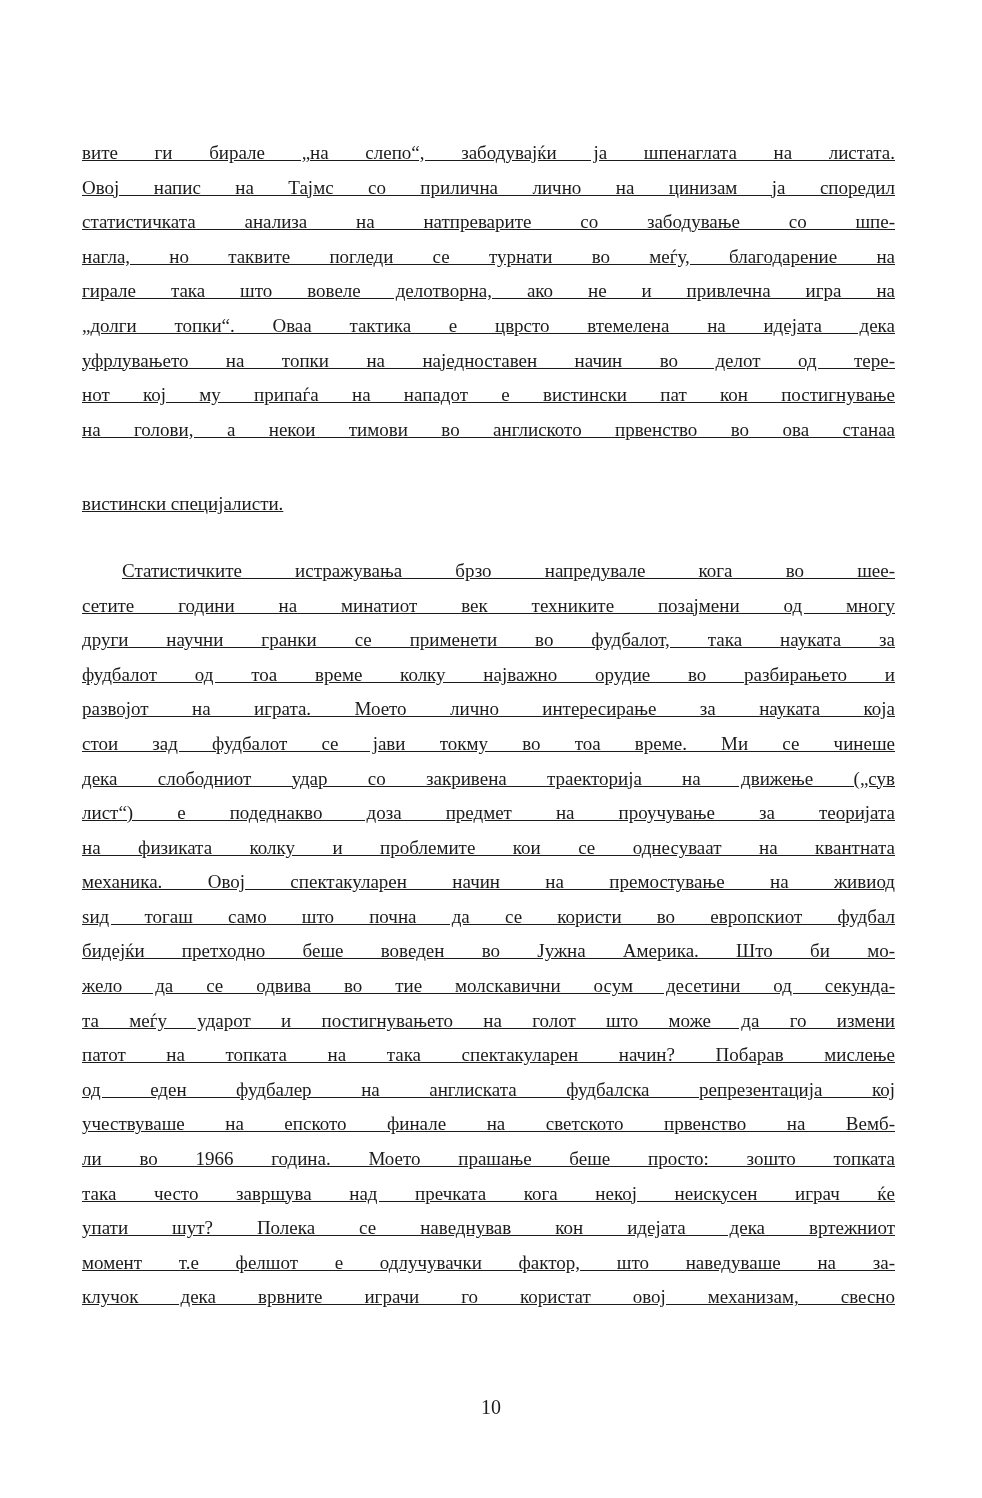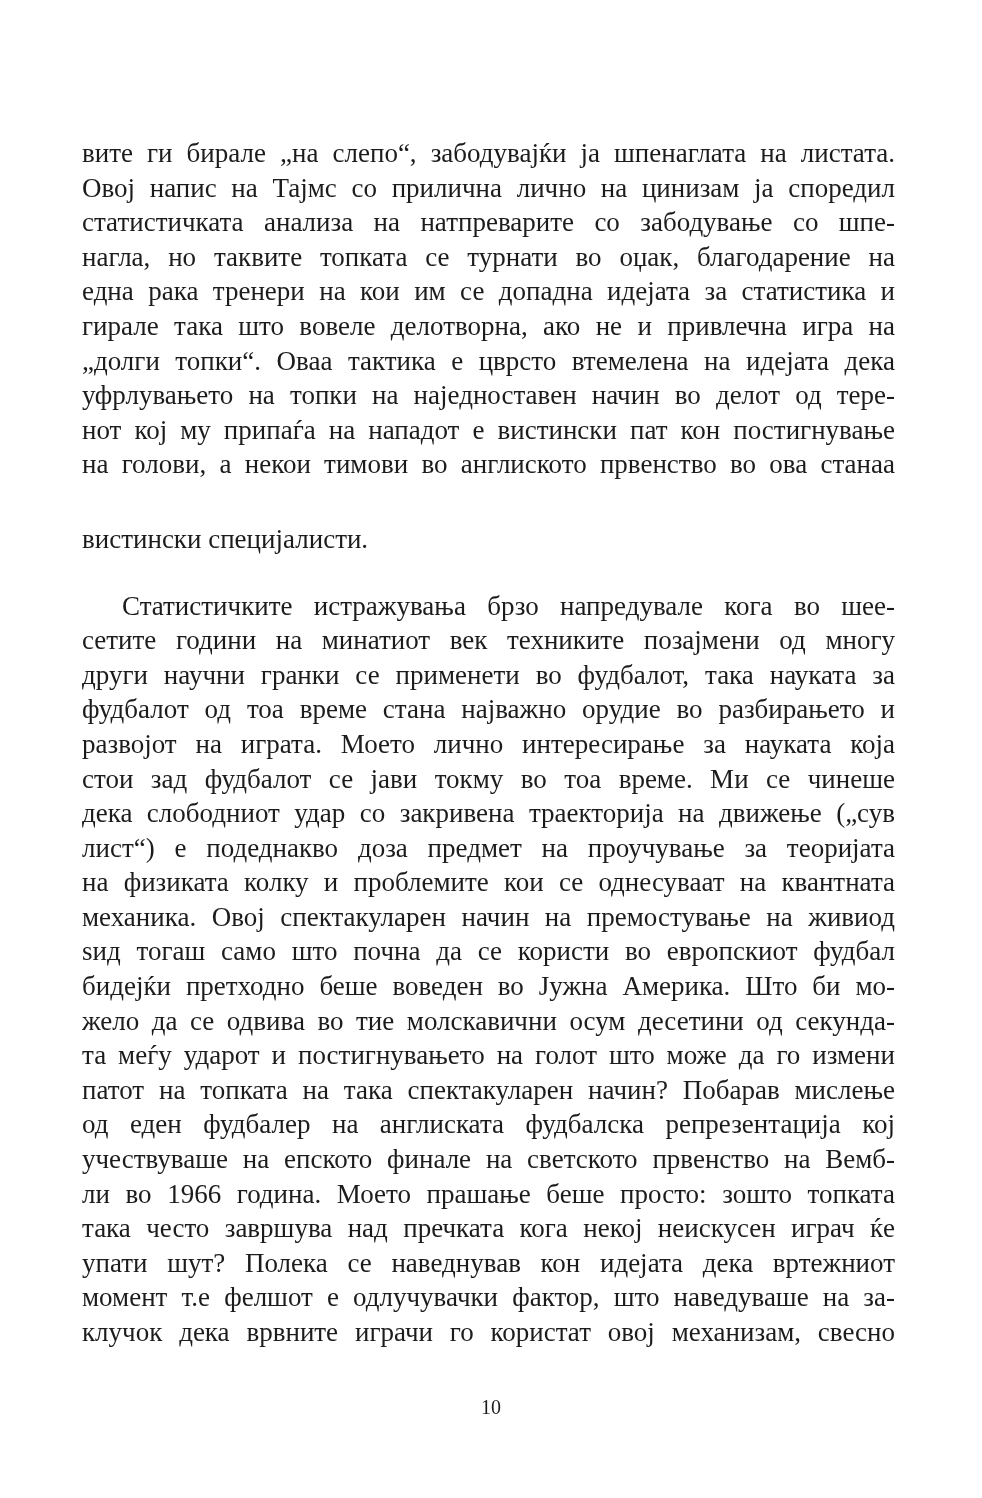--- a/index.html
+++ b/index.html
@@ -14,22 +14,23 @@
     background: #ffffff;
     overflow: hidden;
     font-family: "Liberation Serif", "DejaVu Serif", serif;
     color: #1c1c1c;
   }
   .text-block {
     position: absolute;
     left: 82px;
     top: 136px;
     width: 813px;
-    font-size: 27px;
+    font-size: 19px;
     line-height: 34.6px;
+    text-decoration: underline;
   }
   .para {
     margin: 0;
     padding: 0;
   }
   .line {
     text-align: justify;
     text-align-last: justify;
     height: 34.6px;
     overflow: hidden;
@@ -54,34 +55,33 @@
 </style>
 </head>
 <body>
 
 <div class="page">
   <div class="text-block" id="paragraphs">
       <div class="para">
         <div class="line">вите ги бирале „на слепо“, забодувајќи ја шпенаглата на листата.</div>
         <div class="line">Овој напис на Тајмс со прилична лично на цинизам ја споредил</div>
         <div class="line">статистичката анализа на натпреварите со забодување со шпе-</div>
-        <div class="line">нагла, но таквите топката се турнати во оџак, благодарение на</div>
-        <div class="line">една рака тренери на кои им се допадна идејата за статистика и</div>
+        <div class="line">нагла, но таквите погледи се турнати во меѓу, благодарение на</div>
         <div class="line">гирале така што вовеле делотворна, ако не и привлечна игра на</div>
         <div class="line">„долги топки“. Оваа тактика е цврсто втемелена на идејата дека</div>
         <div class="line">уфрлувањето на топки на наједноставен начин во делот од тере-</div>
         <div class="line">нот кој му припаѓа на нападот е вистински пат кон постигнување</div>
         <div class="line">на голови, а некои тимови во англиското првенство во ова станаа</div>
         <div class="line para-end">вистински специјалисти.</div>
       </div>
       <div class="para">
         <div class="line indent">Статистичките истражувања брзо напредувале кога во шее-</div>
         <div class="line">сетите години на минатиот век техниките позајмени од многу</div>
         <div class="line">други научни гранки се применети во фудбалот, така науката за</div>
-        <div class="line">фудбалот од тоа време стана најважно орудие во разбирањето и</div>
+        <div class="line">фудбалот од тоа време колку најважно орудие во разбирањето и</div>
         <div class="line">развојот на играта. Моето лично интересирање за науката која</div>
         <div class="line">стои зад фудбалот се јави токму во тоа време. Ми се чинеше</div>
         <div class="line">дека слободниот удар со закривена траекторија на движење („сув</div>
         <div class="line">лист“) е подеднакво доза предмет на проучување за теоријата</div>
         <div class="line">на физиката колку и проблемите кои се однесуваат на квантната</div>
         <div class="line">механика. Овој спектакуларен начин на премостување на живиод</div>
         <div class="line">ѕид тогаш само што почна да се користи во европскиот фудбал</div>
         <div class="line">бидејќи претходно беше воведен во Јужна Америка. Што би мо-</div>
         <div class="line">жело да се одвива во тие молскавични осум десетини од секунда-</div>
         <div class="line">та меѓу ударот и постигнувањето на голот што може да го измени</div>

